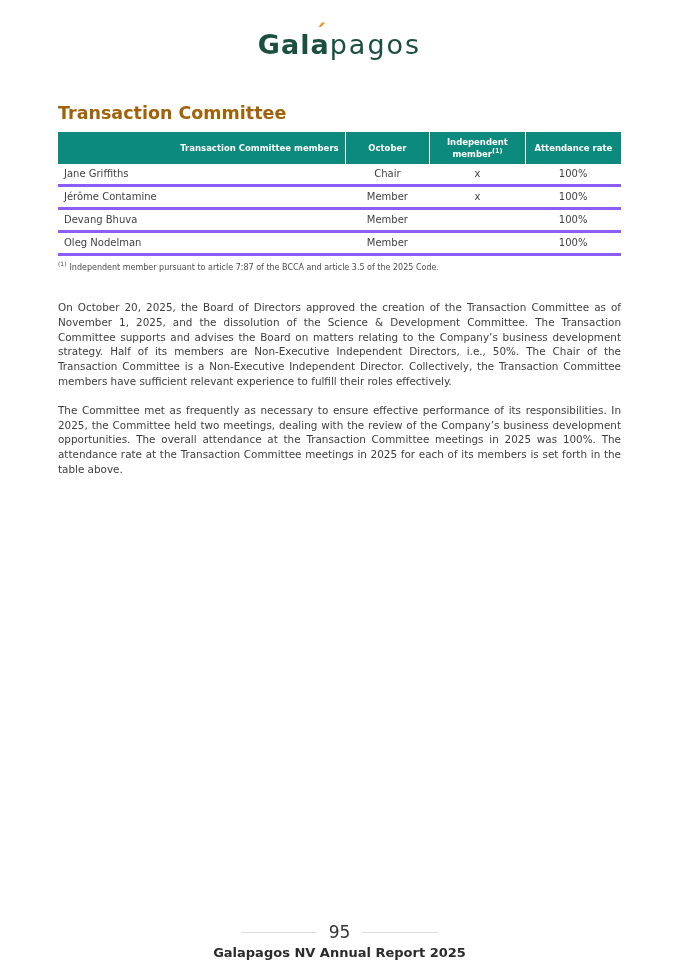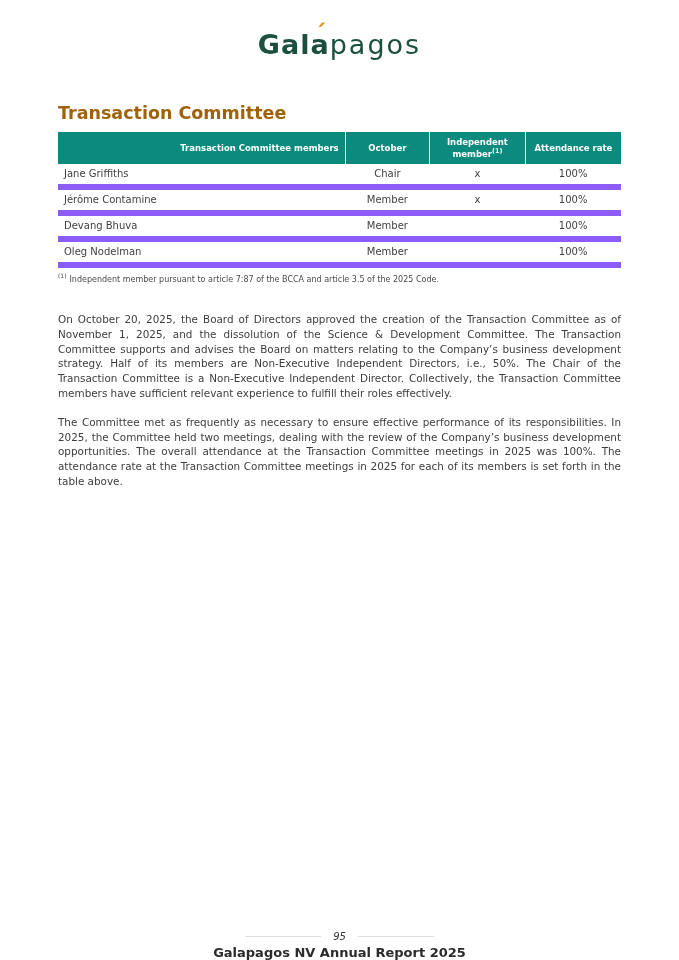--- a/index.html
+++ b/index.html
@@ -70,21 +70,21 @@
     padding: 5px 6px;
     text-align: center;
     vertical-align: middle;
   }
   table.committee th:first-child { text-align: right; }
   table.committee th + th { border-left: 1px solid #ffffff; }
   table.committee td {
     font-size: 10px;
     color: #3f3f3f;
     padding: 4.5px 6px;
-    border-bottom: 6px solid #8b5cf6;
+    border-bottom: 3px solid #8b5cf6;
     text-align: center;
     height: 17px;
   }
   table.committee td:first-child { text-align: left; }
   .col-members    { width: 51%; }
   .col-function   { width: 15%; }
   .col-independent{ width: 17%; }
   .col-attendance { width: 17%; }
   th sup { font-size: 6.5px; vertical-align: super; }
 
@@ -117,24 +117,23 @@
     display: flex;
     align-items: center;
     justify-content: center;
   }
   .footer-line {
     width: 76px;
     height: 1px;
     background: #dedede;
   }
   .page-number {
-    font-size: 10px;
+    font-size: 17px;
     color: #333333;
     margin: 0 12px;
-    font-style: italic;
   }
   .report-title {
     margin-top: 3px;
     font-size: 13px;
     font-weight: 600;
     color: #2b2b2b;
   }
 </style>
 </head>
 <body>

